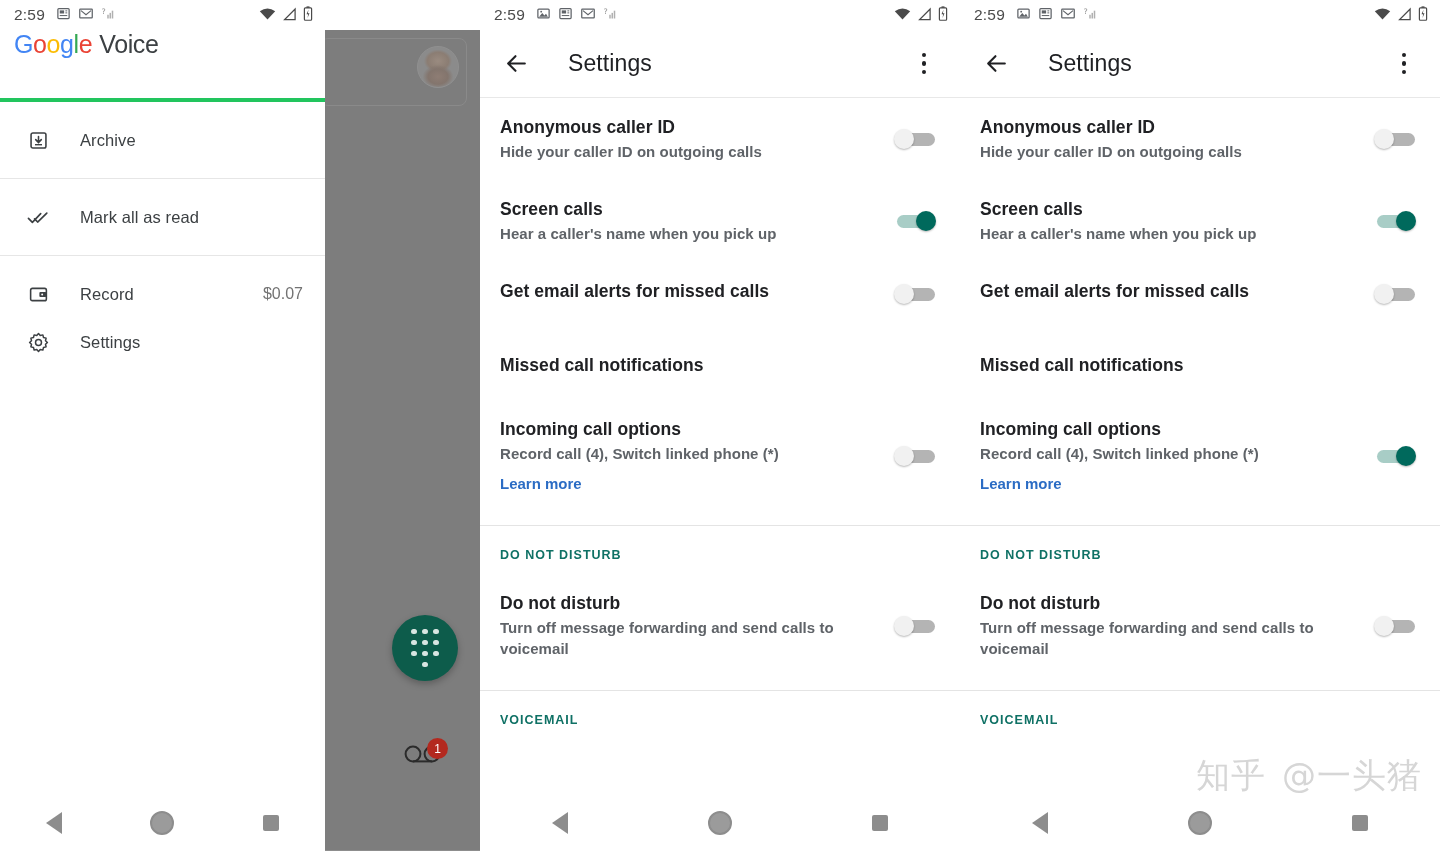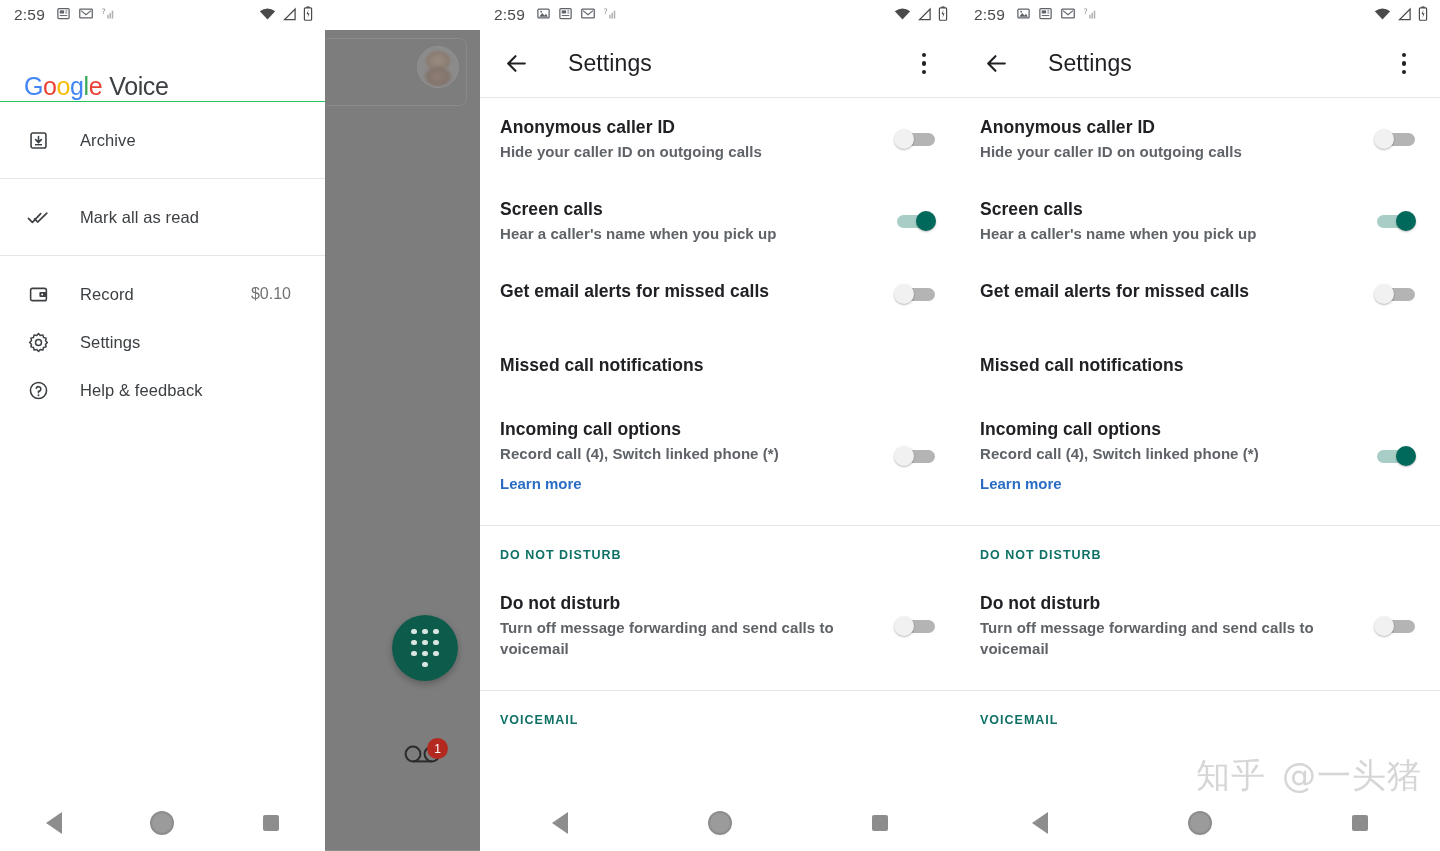--- a/index.html
+++ b/index.html
@@ -106,40 +106,40 @@
     width: 4.5px;
     height: 4.5px;
     border-radius: 50%;
     background: #202124;
   }
 
   
   .drawer-header {
     height: 72px;
     display: flex;
-    align-items: flex-end;
-    padding-left: 24px;
-    border-bottom: 1px solid #22c55e;
+    align-items: flex-start;
+    padding-left: 14px;
+    border-bottom: 4px solid #22c55e;
     box-sizing: border-box;
   }
   .logo {
     font-size: 25px;
     letter-spacing: -0.4px;
     white-space: nowrap;
   }
   .logo .g1 { color: #4285F4; }
   .logo .g2 { color: #EA4335; }
   .logo .g3 { color: #FBBC05; }
   .logo .g4 { color: #4285F4; }
   .logo .g5 { color: #34A853; }
   .logo .g6 { color: #EA4335; }
   .logo .voice { color: #3c4043; margin-left: 7px; }
 
   .drawer-group {
-    padding: 14px 12px 14px 0;
+    padding: 14px 0 14px 0;
     border-bottom: 1px solid #e6e6e6;
   }
   .drawer-group.last { border-bottom: none; }
   .drawer-item {
     height: 48px;
     display: flex;
     align-items: center;
     padding: 0 22px 0 26px;
     cursor: pointer;
     box-sizing: border-box;
@@ -504,40 +504,30 @@
     <div class="drawer-group last">
       <div class="drawer-item">
         <span class="drawer-icon">
           <svg width="21" height="21" viewBox="0 0 24 24">
               <rect x="3" y="5" width="18" height="14" rx="2" fill="none" stroke="#3c4043" stroke-width="1.8"></rect>
               <rect x="13" y="9.2" width="8" height="5.6" rx="1.2" fill="#3c4043"></rect>
               <circle cx="16.2" cy="12" r="1.1" fill="#ffffff"></circle>
             </svg>
         </span>
         <span class="drawer-label">Record</span>
-        <span class="drawer-value">$0.10</span>
+        <span class="drawer-value">$0.07</span>
       </div>
       <div class="drawer-item">
         <span class="drawer-icon">
           <svg width="21" height="21" viewBox="0 0 24 24">
               <path d="M12 1.8 L14 4 L17 3.3 L17.7 6.3 L20.7 7 L20 10 L22.2 12 L20 14 L20.7 17 L17.7 17.7 L17 20.7 L14 20 L12 22.2 L10 20 L7 20.7 L6.3 17.7 L3.3 17 L4 14 L1.8 12 L4 10 L3.3 7 L6.3 6.3 L7 3.3 L10 4 Z" fill="none" stroke="#3c4043" stroke-width="1.7" stroke-linejoin="round"></path>
               <circle cx="12" cy="12" r="3.4" fill="none" stroke="#3c4043" stroke-width="1.7"></circle>
             </svg>
         </span>
         <span class="drawer-label">Settings</span>
-      </div>
-      <div class="drawer-item">
-        <span class="drawer-icon">
-          <svg width="21" height="21" viewBox="0 0 24 24">
-              <circle cx="12" cy="12" r="9.2" fill="none" stroke="#3c4043" stroke-width="1.8"></circle>
-              <path d="M9.4 9.4 A2.7 2.7 0 1 1 12 13 L12 14.6" fill="none" stroke="#3c4043" stroke-width="1.8" stroke-linecap="round"></path>
-              <circle cx="12" cy="17.4" r="1.05" fill="#3c4043"></circle>
-            </svg>
-        </span>
-        <span class="drawer-label">Help &amp; feedback</span>
       </div>
     </div>
 
     <div class="navbar">
       <span class="nav-btn">
           <span class="nav-back"></span>
         </span>
       <span class="nav-btn">
           <span class="nav-home"></span>
         </span>

